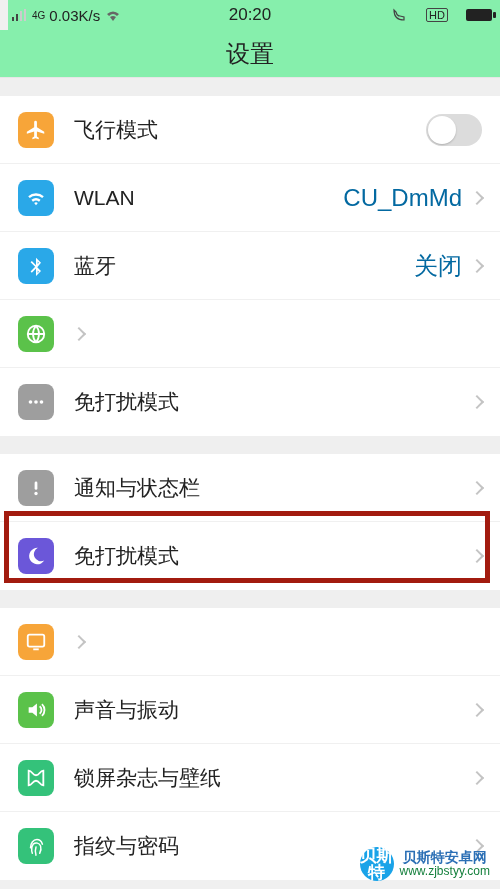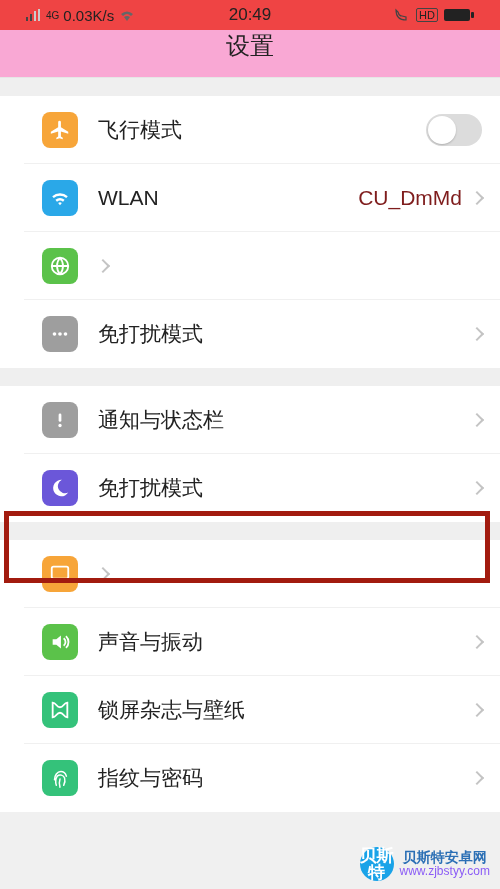--- a/index.html
+++ b/index.html
@@ -1,37 +1,37 @@
 <!DOCTYPE html>
 <html><head>
 <meta charset="utf-8">
 <style>
   * { box-sizing: border-box; margin: 0; padding: 0; }
   html, body { width: 500px; height: 889px; font-family: -apple-system, "Helvetica Neue", Arial, sans-serif; background: #f0f0f0; overflow: hidden; }
   .screen { width: 500px; height: 889px; background: #f0f0f0; position: relative; }
-  .status-bar { height: 30px; background: #ef4444; display: flex; align-items: center; justify-content: space-between; padding: 0 26px; font-size: 15px; color: #222; }
+  .status-bar { height: 30px; background: #86efac; display: flex; align-items: center; justify-content: space-between; padding: 0 4px; font-size: 15px; color: #222; margin-left: 8px; }
   .sb-left { display: flex; align-items: center; gap: 4px; }
   .sb-center { position: absolute; left: 50%; transform: translateX(-50%); font-size: 17px; }
-  .sb-right { display: flex; align-items: center; gap: 6px; }
-  .title-bar { height: 48px; background: #f9a8d4; display: flex; align-items: flex-start; justify-content: center; font-size: 24px; color: #222; border-bottom: 1px solid #e6e6e6; }
+  .sb-right { display: flex; align-items: center; gap: 18px; }
+  .title-bar { height: 48px; background: #86efac; display: flex; align-items: center; justify-content: center; font-size: 24px; color: #222; border-bottom: 1px solid #e6e6e6; }
   .group { background: #fff; }
   .gap { height: 18px; background: #efefef; }
-  .row { height: 68px; display: flex; align-items: center; padding: 0 18px; border-bottom: 1px solid #f0f0f0; position: relative; margin-left: 24px; }
+  .row { height: 68px; display: flex; align-items: center; padding: 0 18px; border-bottom: 1px solid #f0f0f0; position: relative; }
   .row:last-child { border-bottom: none; }
   .icon-box { width: 36px; height: 36px; border-radius: 8px; display: flex; align-items: center; justify-content: center; flex-shrink: 0; margin-right: 20px; }
   .row-label { font-size: 21px; color: #222; flex: 1; }
-  .row-value { font-size: 21px; color: #7f1d1d; margin-right: 10px; }
+  .row-value { font-size: 24px; color: #0369a1; margin-right: 10px; }
   .chevron { width: 10px; height: 10px; border-top: 2px solid #c4c4c4; border-right: 2px solid #c4c4c4; transform: rotate(45deg); }
   .toggle { width: 56px; height: 32px; background: #dcdcdc; border-radius: 16px; position: relative; }
   .toggle-knob { width: 28px; height: 28px; background: #fff; border-radius: 50%; position: absolute; top: 2px; left: 2px; box-shadow: 0 1px 2px rgba(0,0,0,.2); }
   .highlight-box { position: absolute; border: 5px solid #a21b0f; pointer-events: none; }
   .watermark { position: absolute; right: 6px; bottom: 6px; display: flex; align-items: center; gap: 6px; background: rgba(255,255,255,.0); padding: 2px 4px; }
   .wm-badge { width: 34px; height: 34px; border-radius: 50%; background: #1aa3e8; display: flex; align-items: center; justify-content: flex-start; color: #fff; font-size: 17px; font-weight: bold; text-align: center; line-height: 1; }
   .wm-text { display: flex; flex-direction: column; font-size: 14px; color: #2b6fb5; line-height: 1.1; text-align: center; }
-  .wm-text .url { font-size: 12px; color: #8b5cf6; }
+  .wm-text .url { font-size: 12px; color: #15803d; }
   svg { display: block; }
 </style>
 </head>
 <body>
 
 <div class="screen">
 
   <div class="status-bar">
     <div class="sb-left">
       <span>
@@ -43,21 +43,21 @@
           </svg>
       </span>
       <span style="font-size:10px;">4G</span>
       <span>0.03K/s</span>
       <span>
         <svg width="18" height="14" viewBox="0 0 18 14">
             <path d="M9 13 L6 9 Q9 7 12 9 Z M3 6 Q9 1 15 6 L13 8 Q9 4 5 8 Z" fill="#666"></path>
           </svg>
       </span>
     </div>
-    <div class="sb-center">20:49</div>
+    <div class="sb-center">20:20</div>
     <div class="sb-right">
       <span>
         <svg width="16" height="14" viewBox="0 0 16 14">
             <path d="M2 2 Q2 12 12 12 L12 9 L8 8 Q5 8 4 4 Z" fill="none" stroke="#444" stroke-width="1.2"></path>
           </svg>
       </span>
       <span style="font-size:11px;border:1px solid #444;border-radius:2px;padding:0 2px;">HD</span>
       <span>
         <svg width="30" height="14" viewBox="0 0 30 14">
             <rect x="0" y="1" width="26" height="12" rx="2" fill="#222"></rect>
@@ -88,20 +88,30 @@
       <div class="icon-box" style="background:#2aa8e8;">
         <svg width="22" height="22" viewBox="0 0 24 24">
             <path d="M12 20l-2-2.5a3 3 0 0 1 4 0L12 20zm-5-6a8 8 0 0 1 10 0l-1.7 2a5.5 5.5 0 0 0-6.6 0L7 14zm-3.5-4a13 13 0 0 1 17 0l-1.7 2a10.5 10.5 0 0 0-13.6 0L3.5 10z" fill="#fff"></path>
           </svg>
       </div>
       <span class="row-label">WLAN</span>
       <span class="row-value">CU_DmMd</span>
       <span class="chevron"></span>
     </div>
     <div class="row">
+      <div class="icon-box" style="background:#2aa8e8;">
+        <svg width="20" height="22" viewBox="0 0 24 24">
+            <path d="M12 2v9L7 6l-1.5 1.5L11 13l-5.5 5.5L7 20l5-5v9l6-6-4.5-4.5L18 8l-6-6zm2 4.5L15.5 8 14 9.5V6.5zm0 11l1.5 1.5L14 20.5v-3z" fill="#fff"></path>
+          </svg>
+      </div>
+      <span class="row-label">蓝牙</span>
+      <span class="row-value">关闭</span>
+      <span class="chevron"></span>
+    </div>
+    <div class="row">
       <div class="icon-box" style="background:#5bc24a;">
         <svg width="22" height="22" viewBox="0 0 24 24">
             <circle cx="12" cy="12" r="9" fill="none" stroke="#fff" stroke-width="2"></circle>
             <path d="M3 12h18M12 3a14 14 0 0 1 0 18M12 3a14 14 0 0 0 0 18" fill="none" stroke="#fff" stroke-width="2"></path>
           </svg>
       </div>
       <span class="chevron"></span>
     </div>
     <div class="row">
       <div class="icon-box" style="background:#9e9e9e;">

